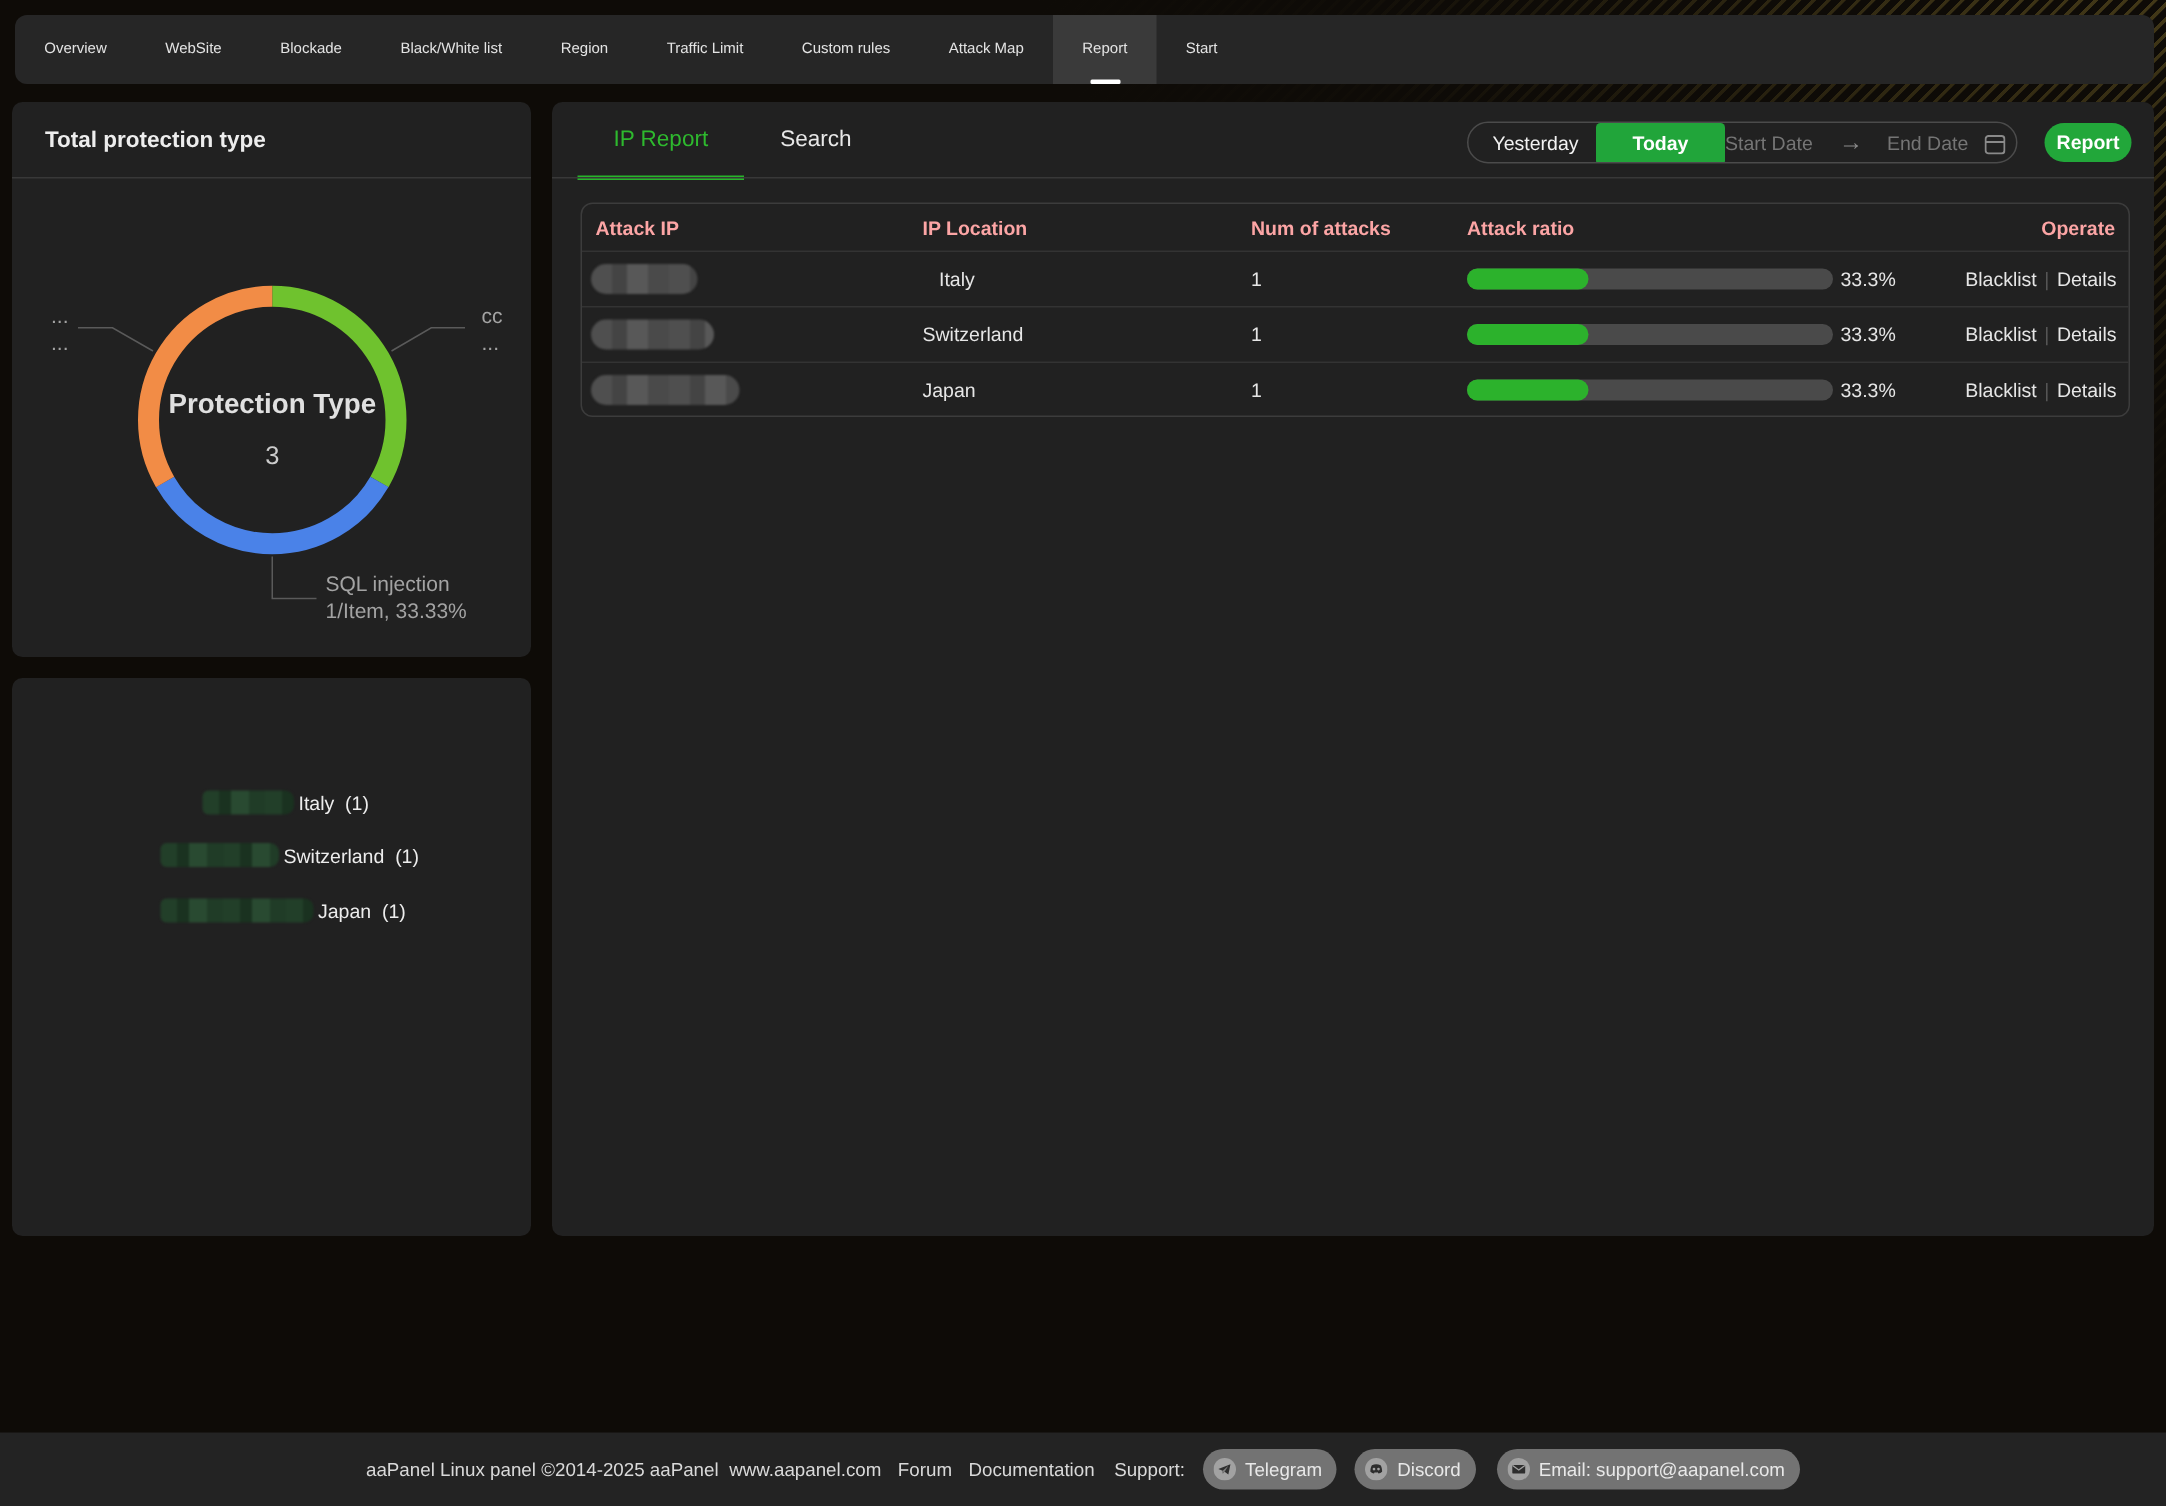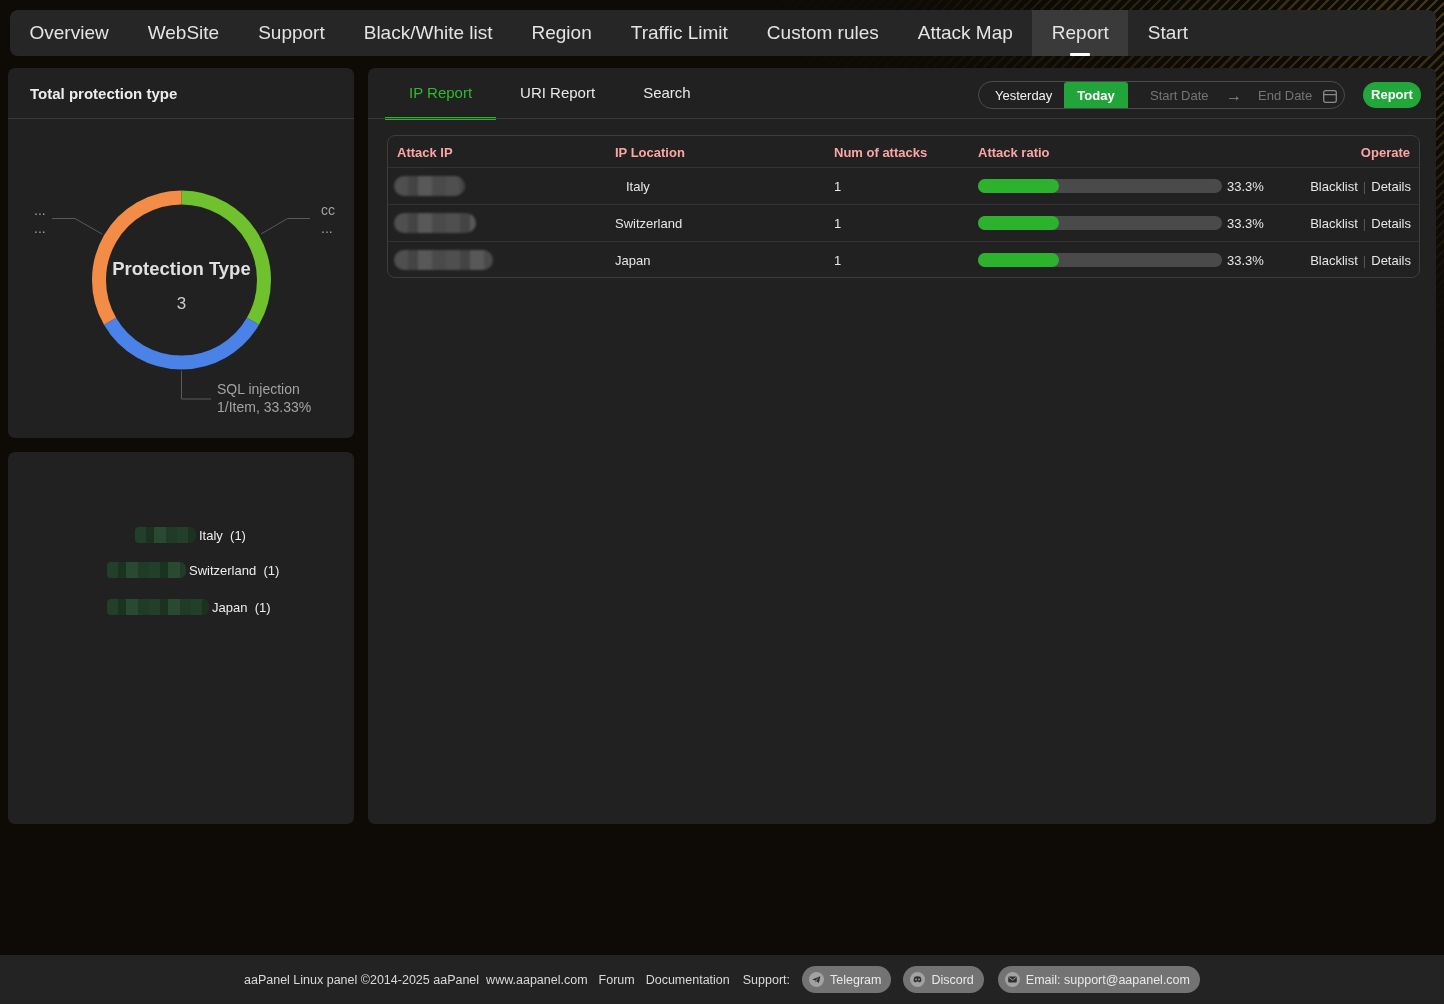--- a/index.html
+++ b/index.html
@@ -14,21 +14,21 @@
   position:absolute; inset:0;
   background-image:
     radial-gradient(88% 74% at 105% -8%, rgba(14,11,7,0) 0%, rgba(14,11,7,0) 11%, rgba(14,11,7,0.5) 32%, rgba(14,11,7,0.95) 50%, #0e0b07 66%),
     repeating-linear-gradient(135deg, rgba(150,128,50,0.40) 0px, rgba(150,128,50,0.40) 2px, rgba(20,16,8,0) 2.5px, rgba(20,16,8,0) 7px);
 }
 
 #nav {
   position:absolute; left:10px; top:10px; width:1426px; height:46px;
   background:#262626; border-radius:8px;
   display:flex; align-items:stretch;
-  font-size:19px; color:#e3e3e3;
+  font-size:10px; color:#e3e3e3;
 }
 #nav .it { padding:0 19.5px; line-height:46px; position:relative; white-space:nowrap; }
 #nav .it.active { background:#3a3a3a; }
 #nav .it.active::after {
   content:""; position:absolute; left:50%; bottom:0; transform:translateX(-50%);
   width:20px; height:3px; background:#ffffff; border-radius:1px;
 }
 
 .panel { position:absolute; background:#212121; border-radius:7px; }
 #p1 { left:8px; top:68px; width:346px; height:370px; }
@@ -53,21 +53,21 @@
 #mainsep { position:absolute; left:0; top:50px; width:100%; height:1px; background:#383838; }
 
 #dategroup {
   position:absolute; left:610px; top:13px; width:367px; height:28px;
   border:1px solid #4b4b4b; border-radius:14px; overflow:hidden;
   font-size:13px;
 }
 #dategroup span { position:absolute; top:0; line-height:28px; white-space:nowrap; }
 #dategroup .gd { color:#757575; }
 #dategroup .tg {
-  position:absolute; left:85px; top:0; width:64px; height:28px;
+  position:absolute; left:85px; top:0; width:86px; height:28px;
   background:#21a53a; color:#fff; font-weight:bold; text-align:center;
   line-height:28px; border-radius:3px;
 }
 #btn-report {
   position:absolute; left:995px; top:14px; width:58px; height:26px; line-height:26px;
   background:#22a73a; color:#fff; border-radius:13px; font-size:13px; font-weight:bold;
   text-align:center;
 }
 
 #tbl {
@@ -99,21 +99,21 @@
 
 #donut { position:absolute; left:0; top:51px; width:346px; height:319px; }
 </style>
 </head>
 <body>
 <div id="stripes"></div>
 
 <div id="nav">
   <div class="it">Overview</div>
   <div class="it">WebSite</div>
-  <div class="it">Support</div>
+  <div class="it">Blockade</div>
   <div class="it">Black/White list</div>
   <div class="it">Region</div>
   <div class="it">Traffic Limit</div>
   <div class="it">Custom rules</div>
   <div class="it">Attack Map</div>
   <div class="it active">Report</div>
   <div class="it">Start</div>
 </div>
 
 <div class="panel" id="p1">
@@ -154,21 +154,20 @@
     </div>
   <div class="lb-row" style="left:99px; top:147px;">
       <div class="lb-bar" style="width:102px;"></div>
       <span>Japan&nbsp;&nbsp;(1)</span>
     </div>
 </div>
 
 <div class="panel" id="main">
   <div id="tabs">
     <div class="t act">IP Report</div>
-    <div class="t">URI Report</div>
     <div class="t">Search</div>
   </div>
   <div id="mainsep"></div>
   <div id="dategroup">
     <span style="left:16px; color:#f2f2f2;">Yesterday</span>
     <div class="tg">Today</div>
     <span class="gd" style="left:171px;">Start Date</span>
     <span class="gd" style="left:247px; font-size:16px; color:#8a8a8a;">→</span>
     <span class="gd" style="left:279px;">End Date</span>
     <svg width="14" height="13" viewBox="0 0 14 13" style="position:absolute; left:344px; top:8px;">

